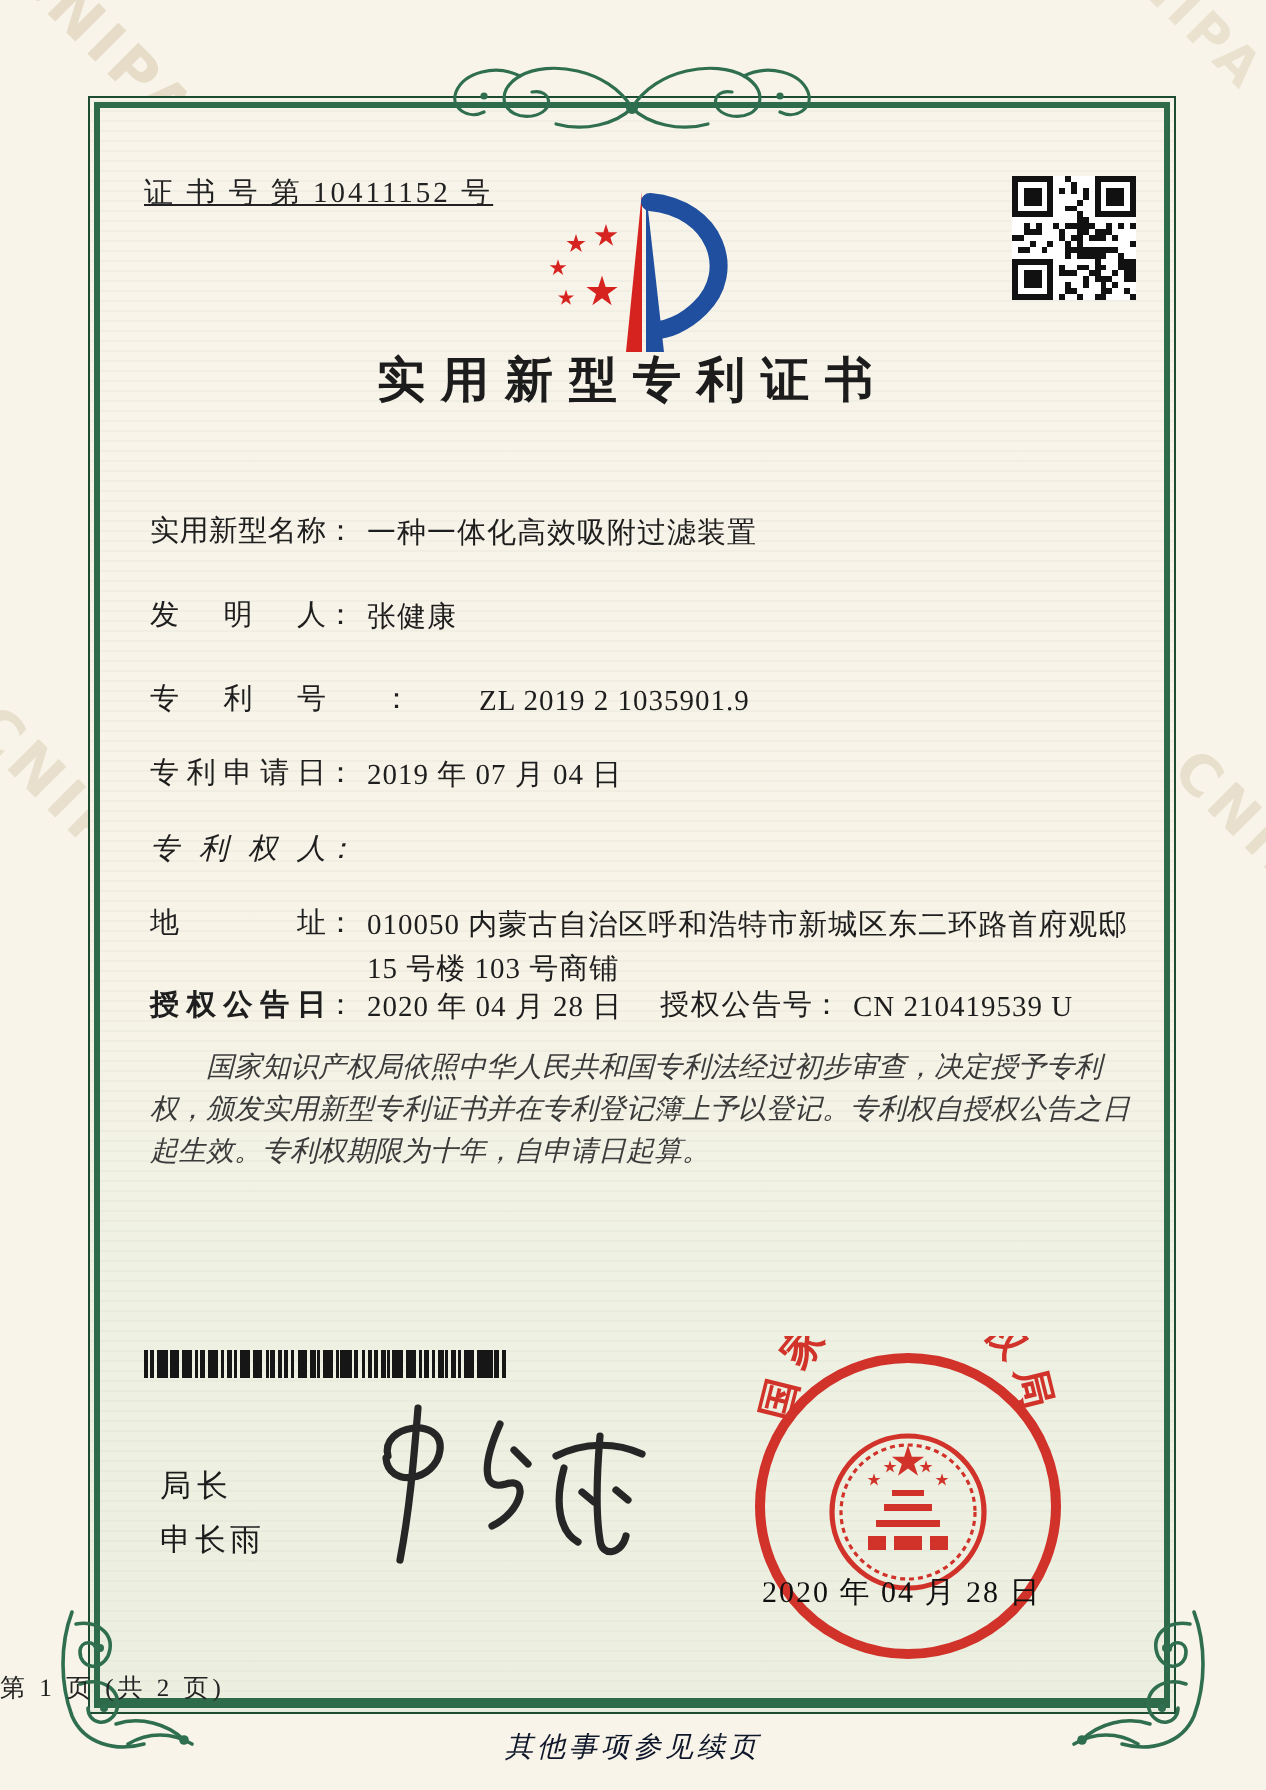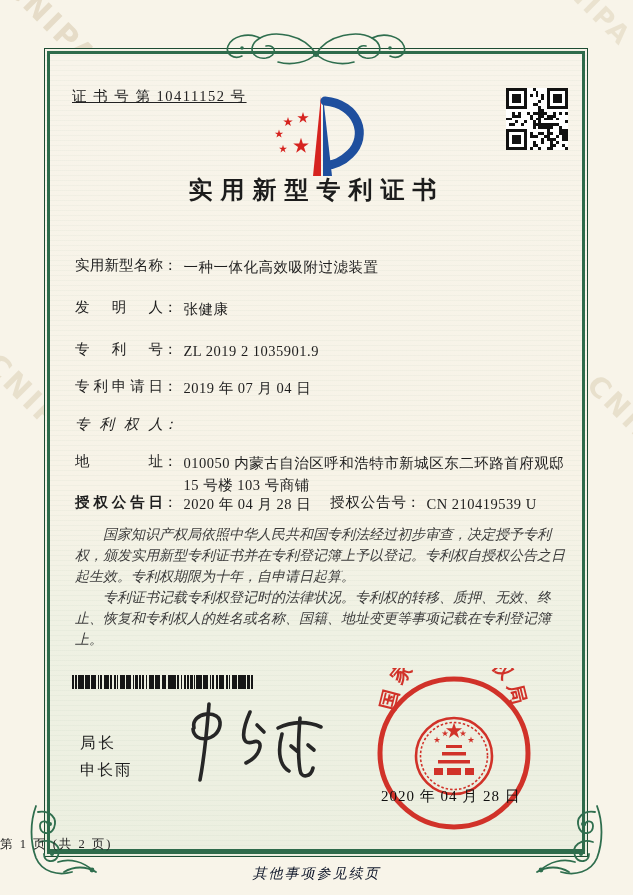--- a/index.html
+++ b/index.html
@@ -300,21 +300,21 @@
   <div class="row" style="top:256px;">
     <span class="flabel" style="width:88px;">实用新型名称</span>
       <span class="fcolon">：</span>
     <span class="fvalue">一种一体化高效吸附过滤装置</span>
   </div>
   <div class="row" style="top:298px;">
     <span class="flabel" style="width:88px;">发明人</span>
       <span class="fcolon">：</span>
     <span class="fvalue">张健康</span>
   </div>
-  <div class="row" style="top:340px;">
+  <div class="row" style="top:340px;gap:28px;">
     <span class="flabel" style="width:88px;">专利号</span>
       <span class="fcolon">：</span>
     <span class="fvalue">ZL 2019 2 1035901.9</span>
   </div>
   <div class="row" style="top:377px;">
     <span class="flabel" style="width:88px;">专利申请日</span>
       <span class="fcolon">：</span>
     <span class="fvalue">2019 年 07 月 04 日</span>
   </div>
   <div class="row" style="top:415px;font-style:italic;">
@@ -332,21 +332,20 @@
     <span class="fvalue">2020 年 04 月 28 日</span>
     <span class="pair2">
       <span class="flabel">授权公告号</span>
         <span class="fcolon">：</span>
       <span class="fvalue">CN 210419539 U</span>
     </span>
   </div>
 
   <div class="body-text">
     <p>国家知识产权局依照中华人民共和国专利法经过初步审查，决定授予专利权，颁发实用新型专利证书并在专利登记簿上予以登记。专利权自授权公告之日起生效。专利权期限为十年，自申请日起算。</p>
-    <p>专利证书记载专利权登记时的法律状况。专利权的转移、质押、无效、终止、恢复和专利权人的姓名或名称、国籍、地址变更等事项记载在专利登记簿上。</p>
   </div>
 
   <div class="barcode"></div>
 
   <div class="director-title">局长</div>
   <div class="director-name">申长雨</div>
 
   <svg class="signature" width="158" height="95" viewBox="0 0 158 95">
     <g fill="none" stroke="#262626" stroke-width="3.6" stroke-linecap="round">
       <path d="M16,30 C12,14 44,10 42,27 C40,43 16,46 15,31"></path>

